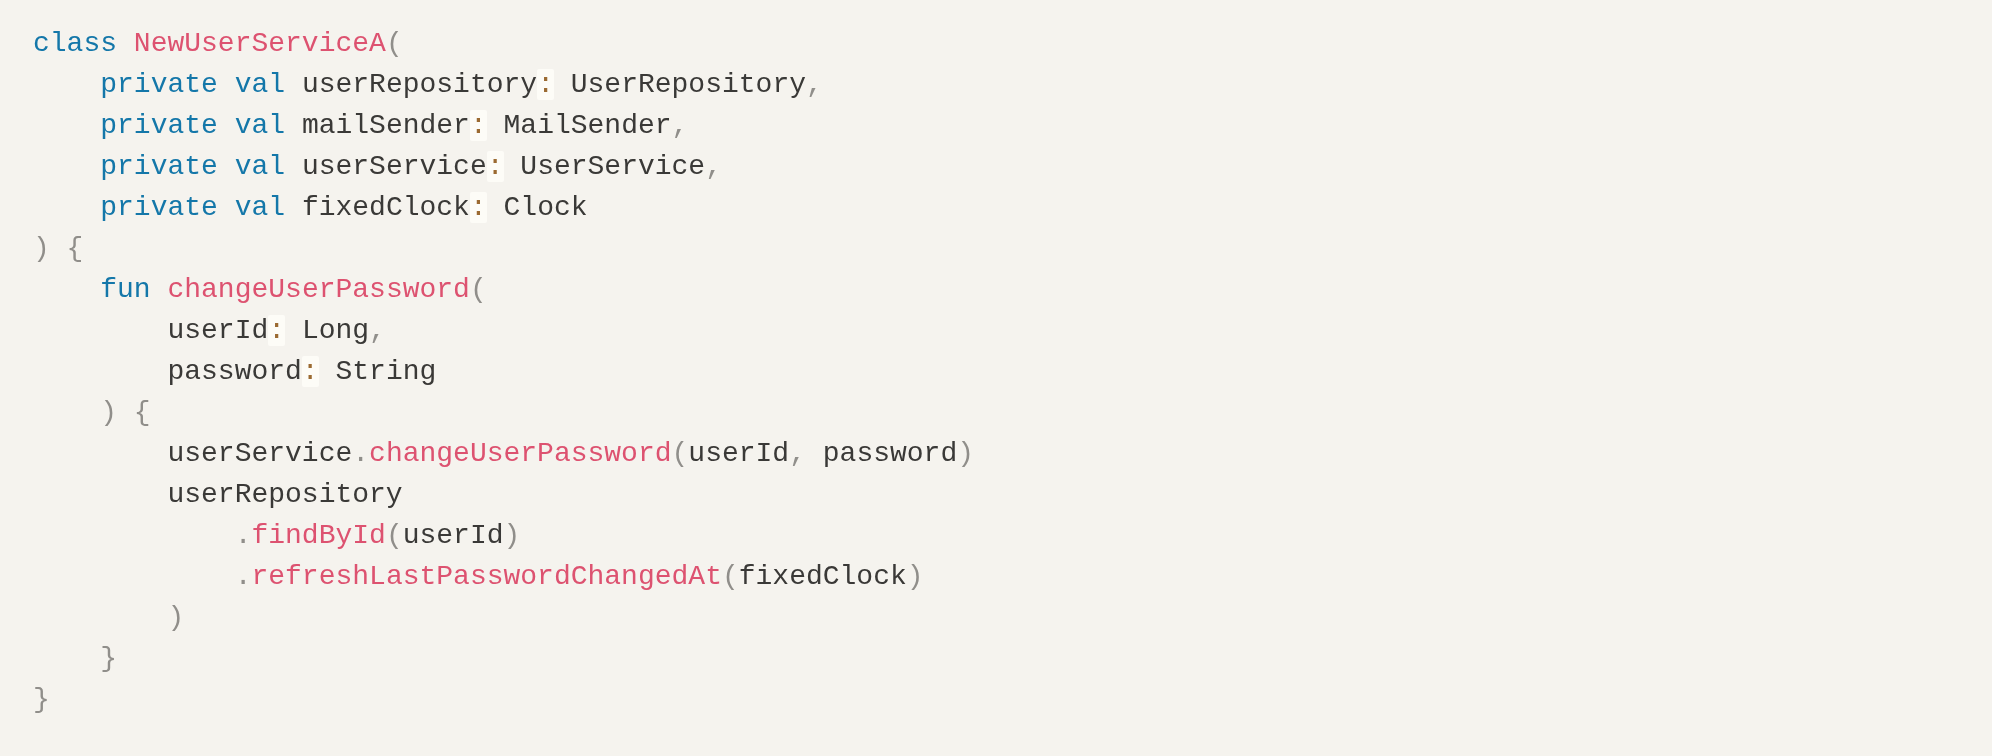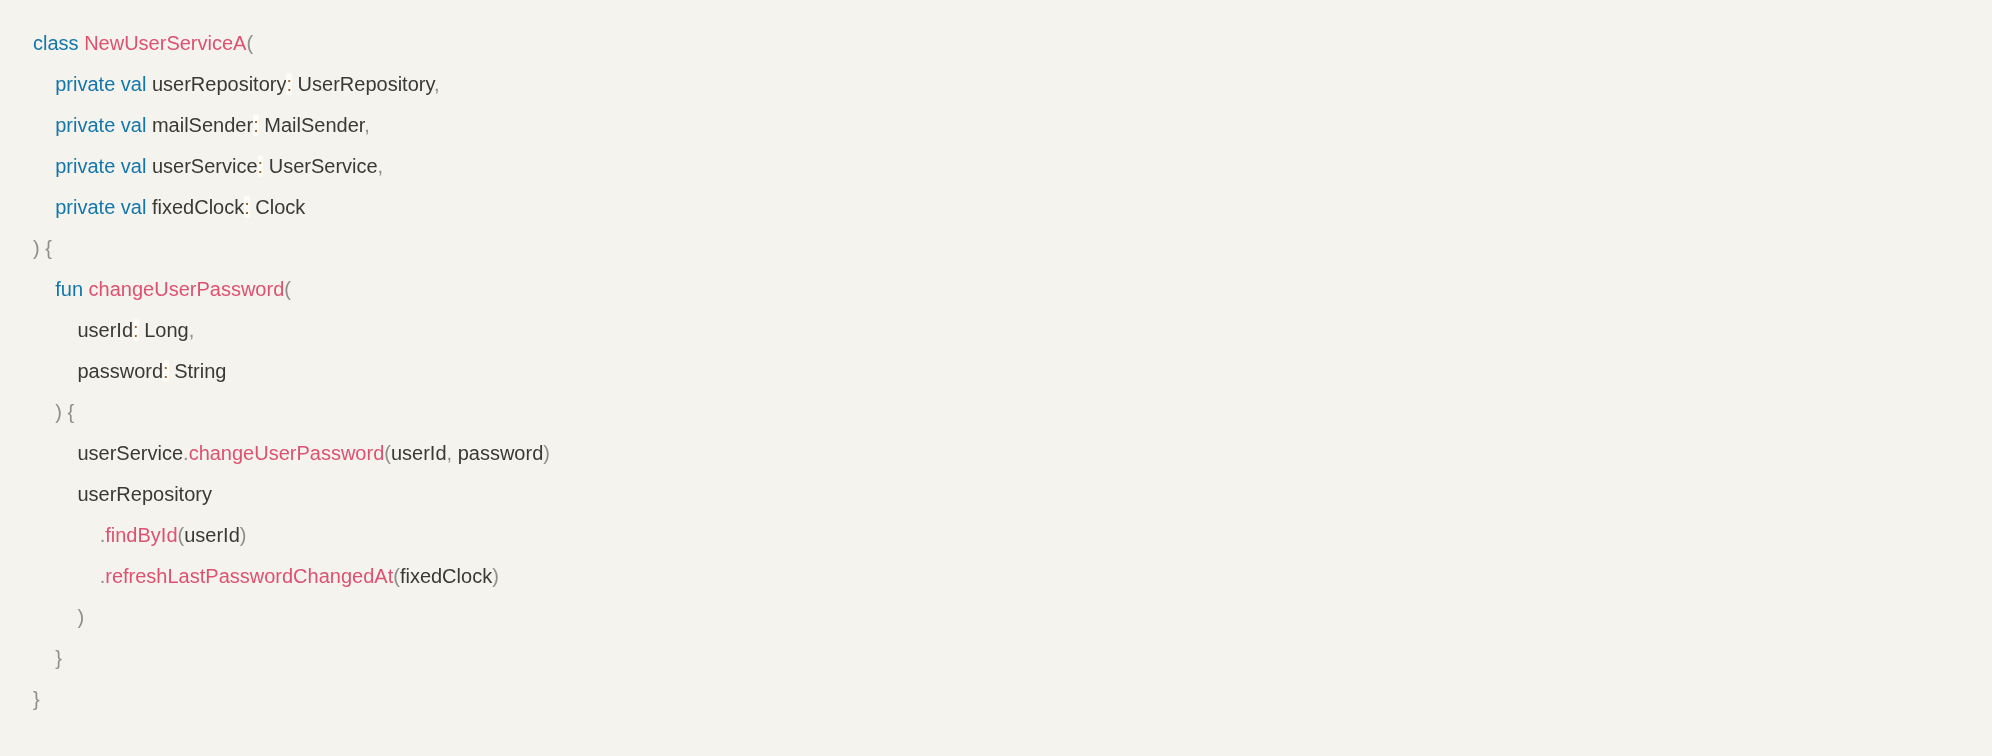--- a/index.html
+++ b/index.html
@@ -18,22 +18,22 @@
     background: var(--bg);
     overflow: hidden;
   }
   .code-viewport {
     width: 1992px;
     height: 756px;
     padding: 23px 30px 0 33px;
     background: var(--bg);
   }
   .code-block {
-    font-family: Liberation Sans, sans-serif;
-    font-size: 20px;
+    font-family: Liberation Mono, monospace;
+    font-size: 28px;
     line-height: 41px;
     white-space: pre;
     color: var(--id);
   }
   .code-line { height: 41px; }
   .tok-keyword     { color: var(--kw); }
   .tok-function    { color: var(--fn); }
   .tok-identifier  { color: var(--id); }
   .tok-punctuation { color: var(--punct); }
   .tok-plain       { color: var(--id); }

